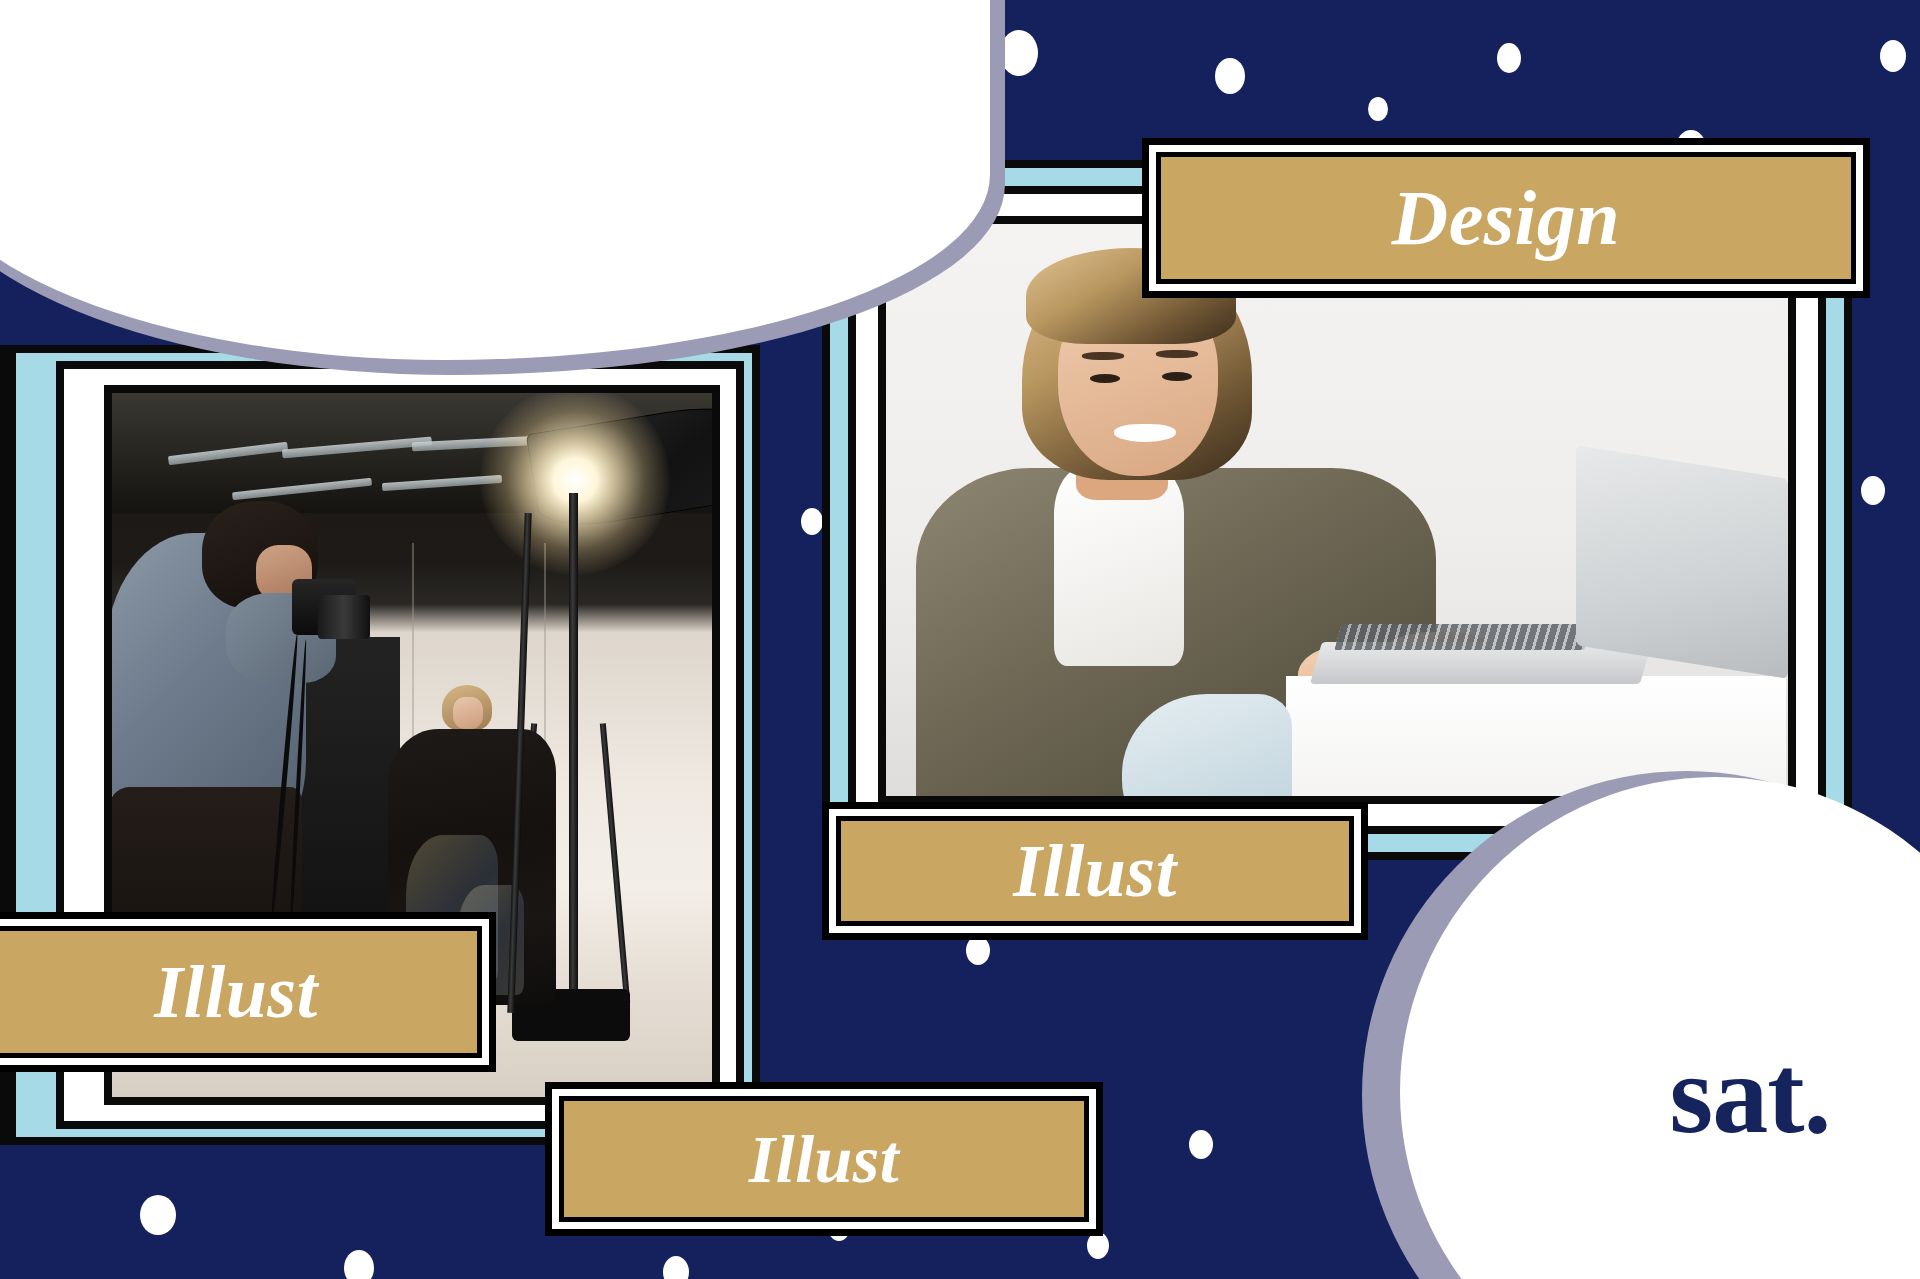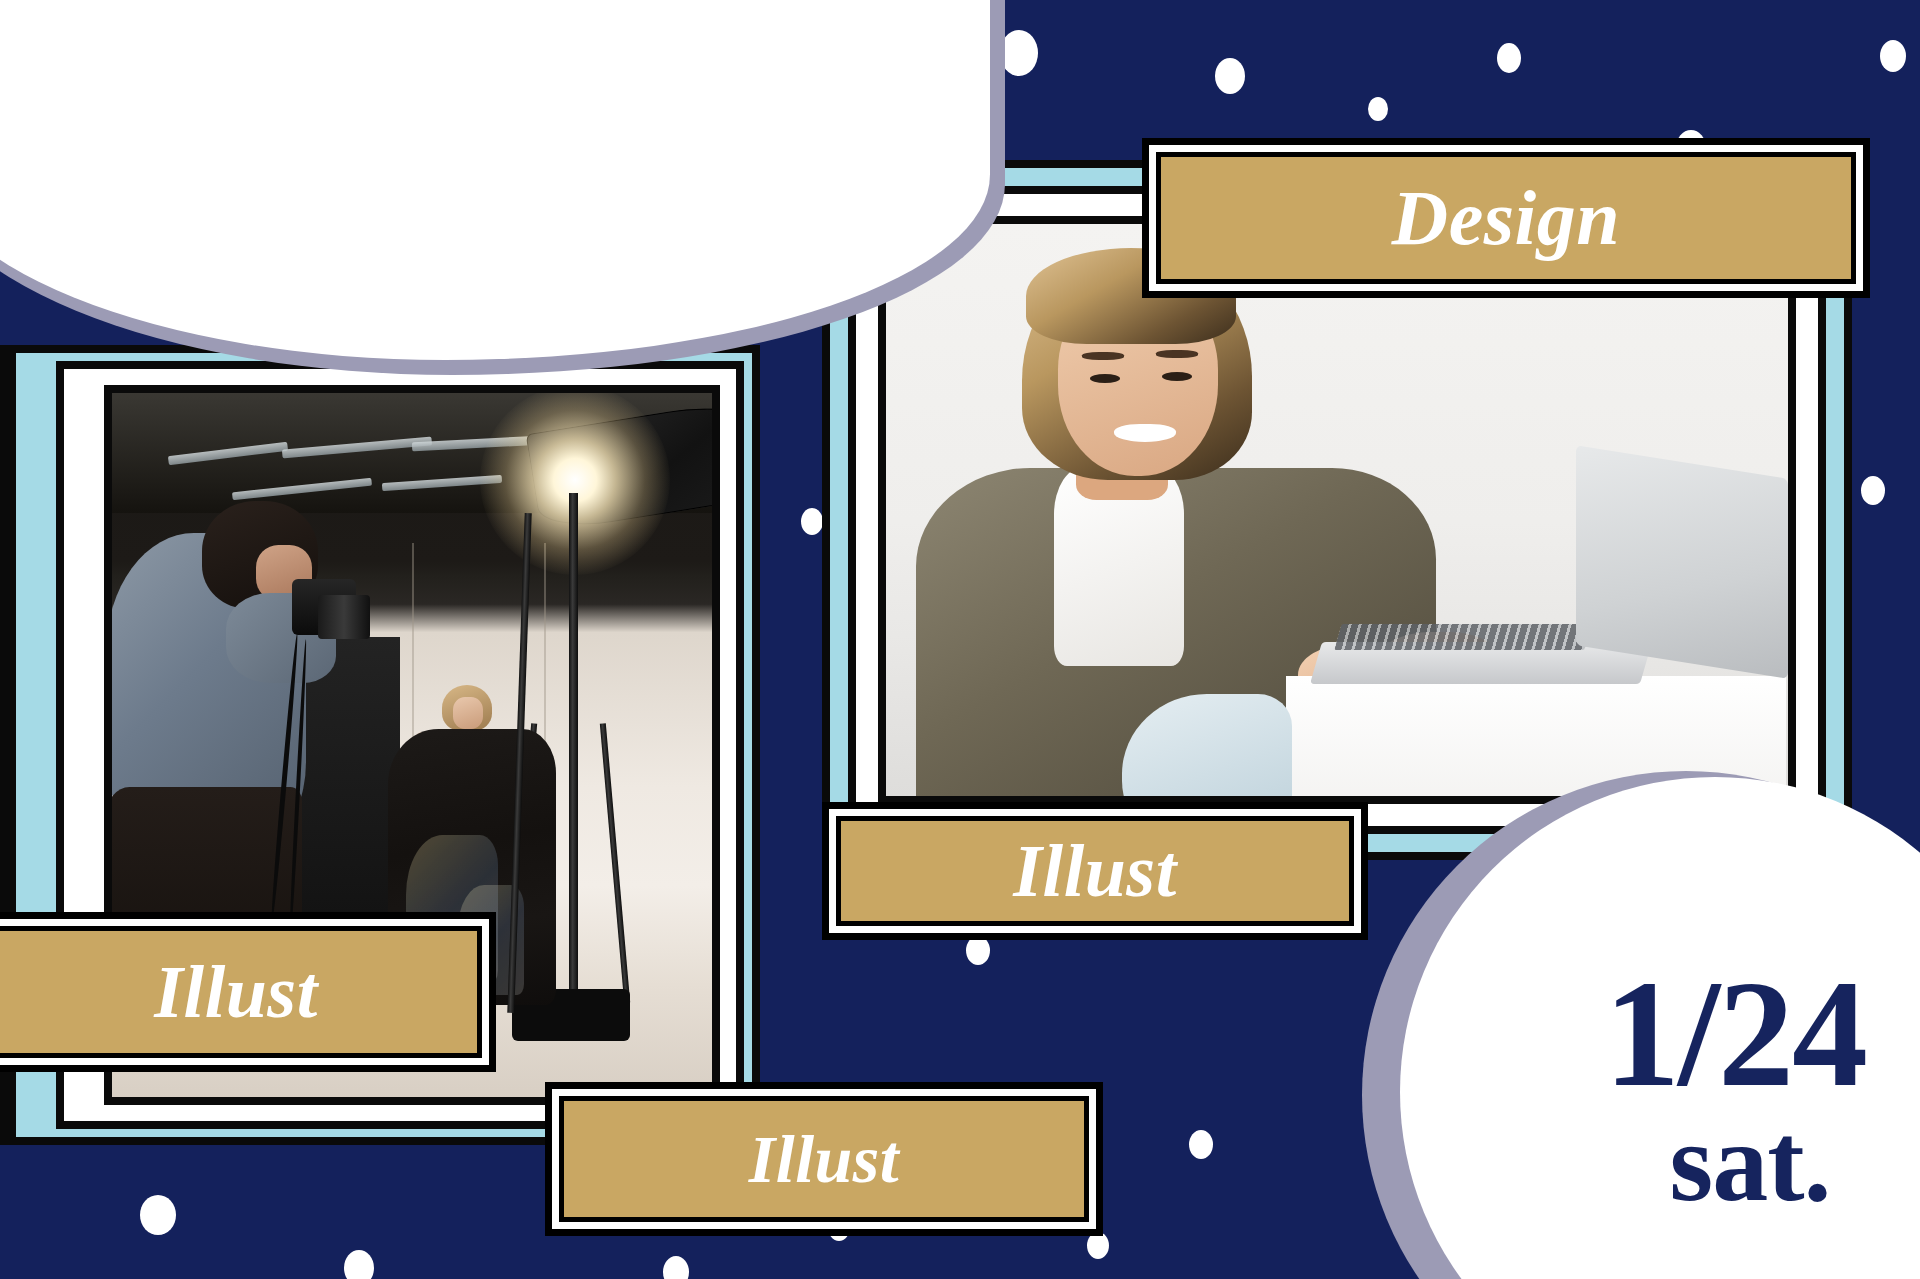--- a/index.html
+++ b/index.html
@@ -271,17 +271,16 @@
         </div>
       </div>
     </div>
   </div>
 
   <div class="titleblob-shadow"></div>
   <div class="titleblob"></div>
 
   <div class="datecircle-shadow"></div>
   <div class="datecircle">
-    <div class="date-main">1/24</div>
     <div class="date-sub">sat.</div>
   </div>
 
 </div>
 
 </body></html>

